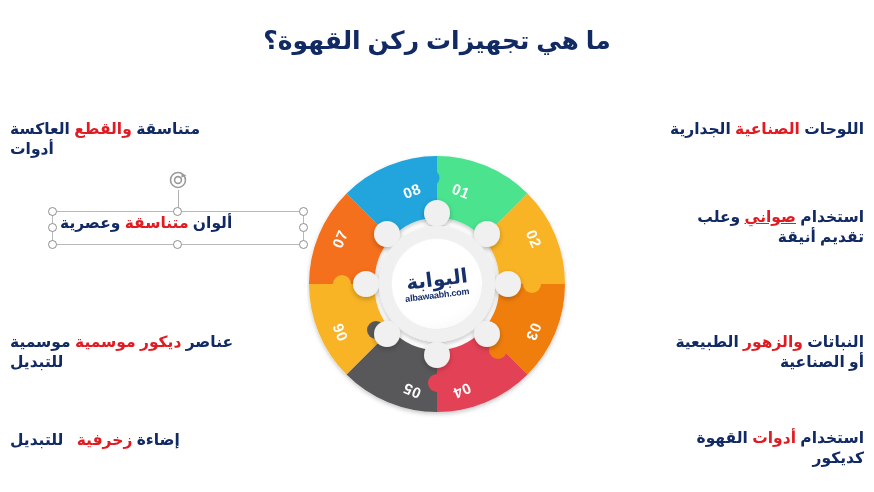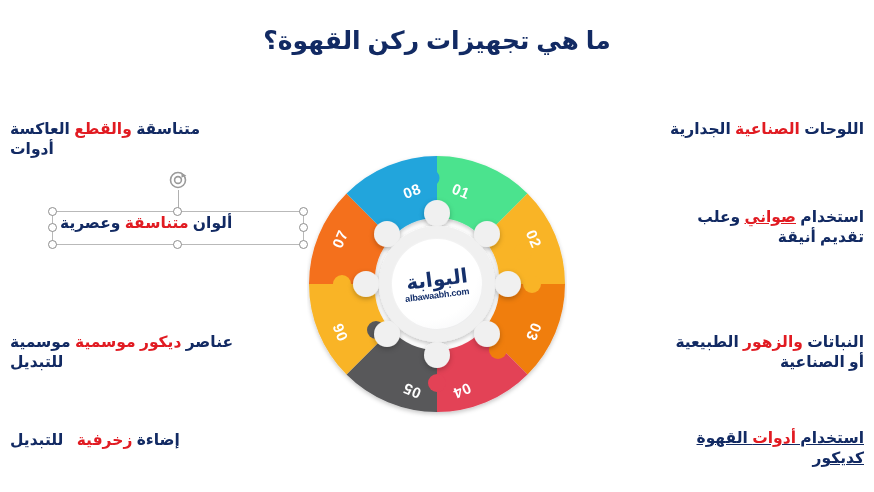--- a/index.html
+++ b/index.html
@@ -207,21 +207,21 @@
   <div class="label right" style="right: 10px; top: 207px; width: 330px; color: rgb(18, 42, 99);">
     <span>استخدام </span><span class="hi" style="color: rgb(225, 27, 34); text-decoration: underline;">صواني</span><span> وعلب</span><br>
     <span>تقديم أنيقة</span>
   </div>
 
   <div class="label right" style="right: 10px; top: 332px; width: 330px; color: rgb(18, 42, 99);">
     <span>النباتات </span><span class="hi" style="color: rgb(225, 27, 34); margin-top: 8px;">والزهور</span><span> الطبيعية</span><br>
     <span>أو الصناعية</span>
   </div>
 
-  <div class="label right" style="right: 10px; top: 428px; width: 330px; color: rgb(18, 42, 99); text-decoration: underline;">
+  <div class="label right" style="right: 10px; top: 428px; width: 330px; color: rgb(18, 42, 99);">
     <span>استخدام </span><span class="hi" style="color: rgb(225, 27, 34);">أدوات</span><span> القهوة</span><br>
     <span>كديكور</span>
   </div>
 
   <div class="label left" style="left: 10px; top: 430px; width: 330px; color: rgb(18, 42, 99);">
     <span>إضاءة </span><span class="hi" style="color: rgb(225, 27, 34); margin-left: 9px;">زخرفية</span><span> للتبديل</span>
   </div>
 
   <div class="label left" style="left: 10px; top: 332px; width: 320px; color: rgb(18, 42, 99);">
     <span>عناصر </span><span class="hi" style="color: rgb(225, 27, 34);">ديكور موسمية</span><span> موسمية</span><br>

